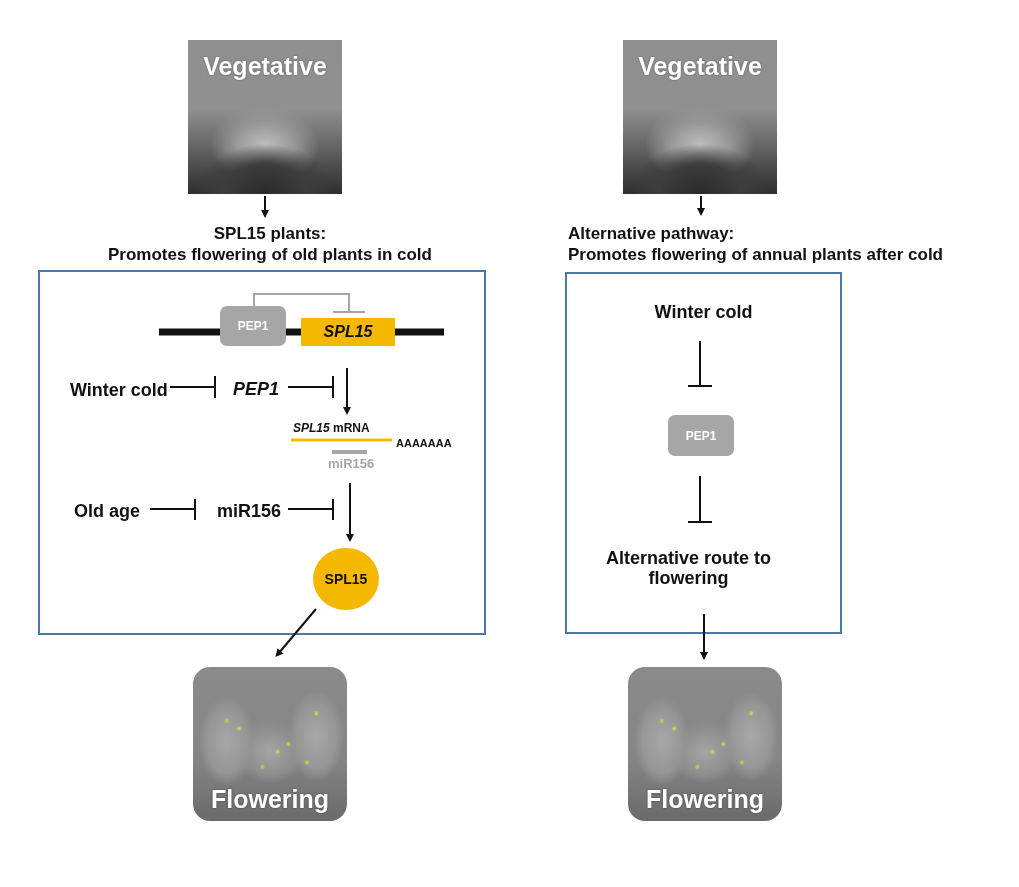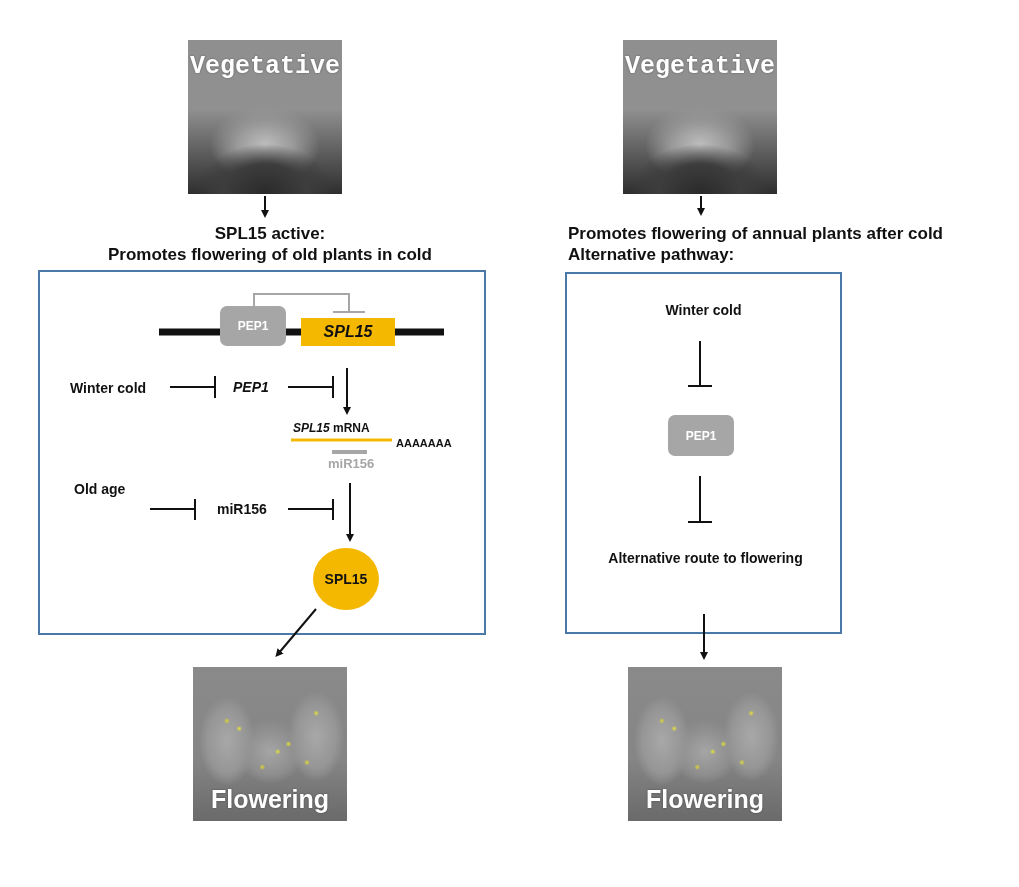--- a/index.html
+++ b/index.html
@@ -4,98 +4,98 @@
 <style>
   html, body { margin:0; padding:0; background:#ffffff; }
   body { width:1019px; height:887px; position:relative; overflow:hidden;
          font-family:"Liberation Sans", sans-serif; color:#111; }
   .abs { position:absolute; }
   .i { font-style:italic; }
   .micro { position:absolute; width:154px; height:154px; overflow:hidden; }
   .veg { background:
       radial-gradient(ellipse 70px 50px at 50% 100%, #2a2a2a 0%, #3d3d3d 60%, rgba(60,60,60,0) 100%),
       radial-gradient(ellipse 55px 40px at 50% 68%, #bdbdbd 0%, #9a9a9a 50%, rgba(150,150,150,0) 100%),
-      linear-gradient(#8f8f8f 0%, #909090 45%, #5a5a5a 75%, #2e2e2e 100%); font-family: Liberation Mono, monospace; }
+      linear-gradient(#8f8f8f 0%, #909090 45%, #5a5a5a 75%, #2e2e2e 100%); }
   .flo { background:
       radial-gradient(circle 3px at 30% 40%, #e3e03a 0%, rgba(227,224,58,0) 100%),
       radial-gradient(circle 3px at 22% 35%, #d8d232 0%, rgba(216,210,50,0) 100%),
       radial-gradient(circle 3px at 55% 55%, #dfe03a 0%, rgba(223,224,58,0) 100%),
       radial-gradient(circle 3px at 62% 50%, #e0de36 0%, rgba(224,222,54,0) 100%),
       radial-gradient(circle 3px at 80% 30%, #e2dd38 0%, rgba(226,221,56,0) 100%),
       radial-gradient(circle 3px at 74% 62%, #dbd733 0%, rgba(219,215,51,0) 100%),
       radial-gradient(circle 3px at 45% 65%, #d9d534 0%, rgba(217,213,52,0) 100%),
       radial-gradient(ellipse 28px 45px at 22% 48%, #a8a8a8 0%, #969696 70%, rgba(120,120,120,0) 100%),
       radial-gradient(ellipse 28px 45px at 80% 45%, #a8a8a8 0%, #969696 70%, rgba(120,120,120,0) 100%),
       radial-gradient(ellipse 34px 32px at 50% 55%, #a5a5a5 0%, #8f8f8f 70%, rgba(120,120,120,0) 100%),
-      linear-gradient(#8a8a8a 0%, #858585 60%, #6a6a6a 100%); }
+      linear-gradient(#8a8a8a 0%, #858585 60%, #6a6a6a 100%); border-radius: 17px; }
   .micro-label { position:absolute; left:0; width:100%; text-align:center; color:#fff;
                  font-weight:bold; font-size:25px; text-shadow:0 0 2px rgba(0,0,0,0.4); }
   .box { position:absolute; border:2px solid #4a79a8; box-sizing:border-box; background:#fff; }
   .title { position:absolute; font-weight:bold; font-size:17px; line-height:21px; }
   .gene-box { position:absolute; display:flex; align-items:center; justify-content:center; font-weight:bold; }
-  .lbl { position:absolute; font-weight:bold; font-size:14px; white-space:nowrap; }
+  .lbl { position:absolute; font-weight:bold; font-size:18px; white-space:nowrap; }
   svg { position:absolute; left:0; top:0; }
 </style>
 </head>
 <body>
 
 <div class="micro veg abs" style="left:188px;top:40px;">
   <div class="micro-label" style="top:12px;">Vegetative</div>
 </div>
 
 <div class="title" style="left:40px;top:223px;width:460px;text-align:center;">
-  <div>SPL15 active:</div>
+  <div>SPL15 plants:</div>
   <div>Promotes flowering of old plants in cold</div>
 </div>
 
 <div class="box" style="left:38px;top:270px;width:448px;height:365px;"></div>
 
 <div class="gene-box" style="left:220px;top:306px;width:66px;height:40px;background:#a6a6a6;border-radius:7px;color:#fff;font-size:12px;">
   <span>PEP1</span>
 </div>
 <div class="gene-box" style="left:301px;top:318px;width:94px;height:28px;background:#f5b800;font-size:16px;font-style:italic;color:#111;">
   <span>SPL15</span>
 </div>
 
 <div class="lbl" style="left:70px;top:380px;">Winter cold</div>
 <div class="lbl i" style="left:233px;top:379px;">PEP1</div>
 
 <div class="lbl" style="left:293px;top:421px;font-size:12px;"><span class="i">SPL15</span><span> mRNA</span></div>
 <div class="lbl" style="left:396px;top:437px;font-size:11px;">AAAAAAA</div>
 <div class="lbl" style="left:328px;top:456px;color:#a6a6a6;font-size:13px;">miR156</div>
 
-<div class="lbl" style="left:74px;top:481px;">Old age</div>
+<div class="lbl" style="left:74px;top:501px;">Old age</div>
 <div class="lbl" style="left:217px;top:501px;">miR156</div>
 
 <div class="gene-box" style="left:313px;top:548px;width:66px;height:62px;background:#f5b800;border-radius:50%;font-size:14px;color:#111;">
   <span>SPL15</span>
 </div>
 
 <div class="micro flo abs" style="left:193px;top:667px;">
   <div class="micro-label" style="top:118px;">Flowering</div>
 </div>
 
 <div class="micro veg abs" style="left:623px;top:40px;">
   <div class="micro-label" style="top:12px;">Vegetative</div>
 </div>
 
 <div class="title" style="left:568px;top:223px;width:450px;text-align:left;">
+  <div>Alternative pathway:</div>
   <div>Promotes flowering of annual plants after cold</div>
-  <div>Alternative pathway:</div>
 </div>
 
 <div class="box" style="left:565px;top:272px;width:277px;height:362px;"></div>
 
 <div class="lbl" style="left:565px;width:277px;text-align:center;top:302px;">Winter cold</div>
 
 <div class="gene-box" style="left:668px;top:415px;width:66px;height:41px;background:#a6a6a6;border-radius:7px;color:#fff;font-size:12px;">
   <span>PEP1</span>
 </div>
 
-<div class="lbl" style="left:565px;width:247px;text-align:center;top:548px;line-height:20px;white-space:normal;margin-left:17px;">
+<div class="lbl" style="left:565px;width:247px;text-align:center;top:548px;line-height:20px;white-space:normal;">
   <div>Alternative route to flowering</div>
 </div>
 
 <div class="micro flo abs" style="left:628px;top:667px;">
   <div class="micro-label" style="top:118px;">Flowering</div>
 </div>
 
 <svg width="1019" height="887">
   <defs>
     <marker id="ah" markerWidth="8" markerHeight="8" refX="4" refY="4" orient="auto" markerUnits="userSpaceOnUse">

